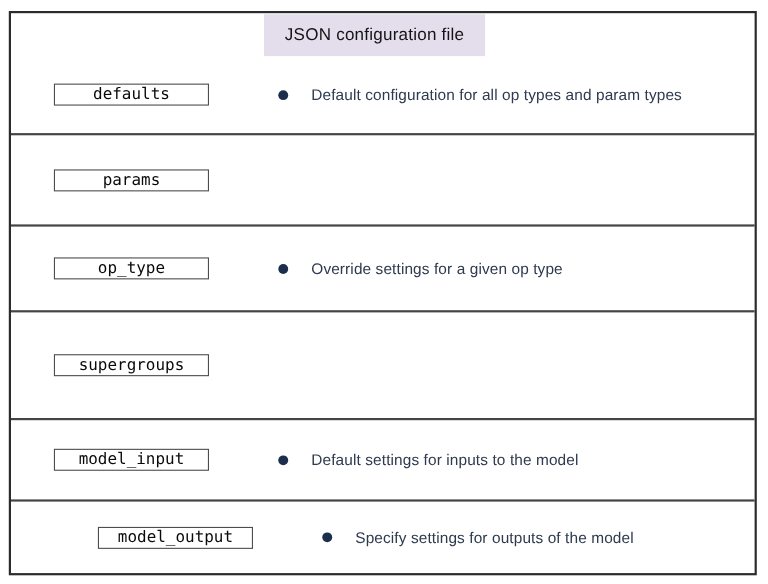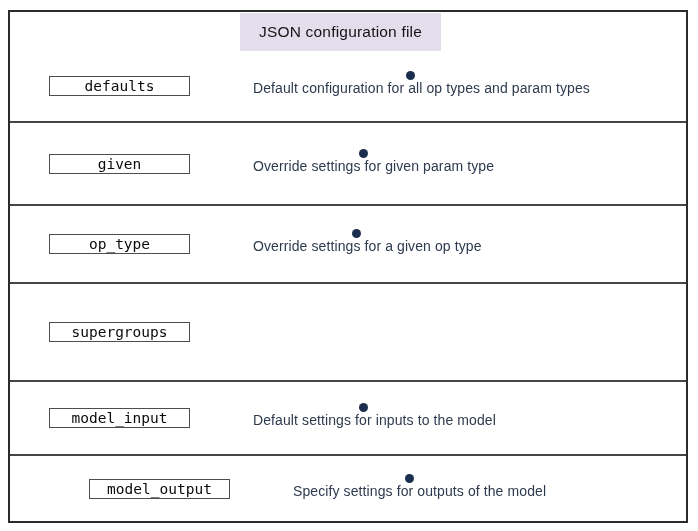--- a/index.html
+++ b/index.html
@@ -76,21 +76,20 @@
     justify-content: center;
   }
   .bullet-item {
     display: flex;
     align-items: center;
     min-height: 30px;
     font-size: 14px;
     color: #2e3a4e;
     letter-spacing: 0.1px;
     white-space: nowrap;
-    flex-direction: column;
   }
   .bullet-dot {
     width: 9px;
     height: 9px;
     border-radius: 50%;
     background: #1c2e4d;
     margin-right: 21px;
     flex-shrink: 0;
   }
 </style>
@@ -112,27 +111,21 @@
           <div class="bullet-item">
             <span class="bullet-dot"></span>
             <span>Default configuration for all op types and param types</span>
           </div>
         </div>
       </div>
     </div>
 
     <div class="row row-1">
       <div class="label-box">
-        <span>given</span>
-      </div>
-      <div class="bullet-list">
-        <div class="bullet-item">
-          <span class="bullet-dot"></span>
-          <span>Override settings for given param type</span>
-        </div>
+        <span>params</span>
       </div>
     </div>
 
     <div class="row row-2">
       <div class="label-box">
         <span>op_type</span>
       </div>
       <div class="bullet-list">
         <div class="bullet-item">
           <span class="bullet-dot"></span>

